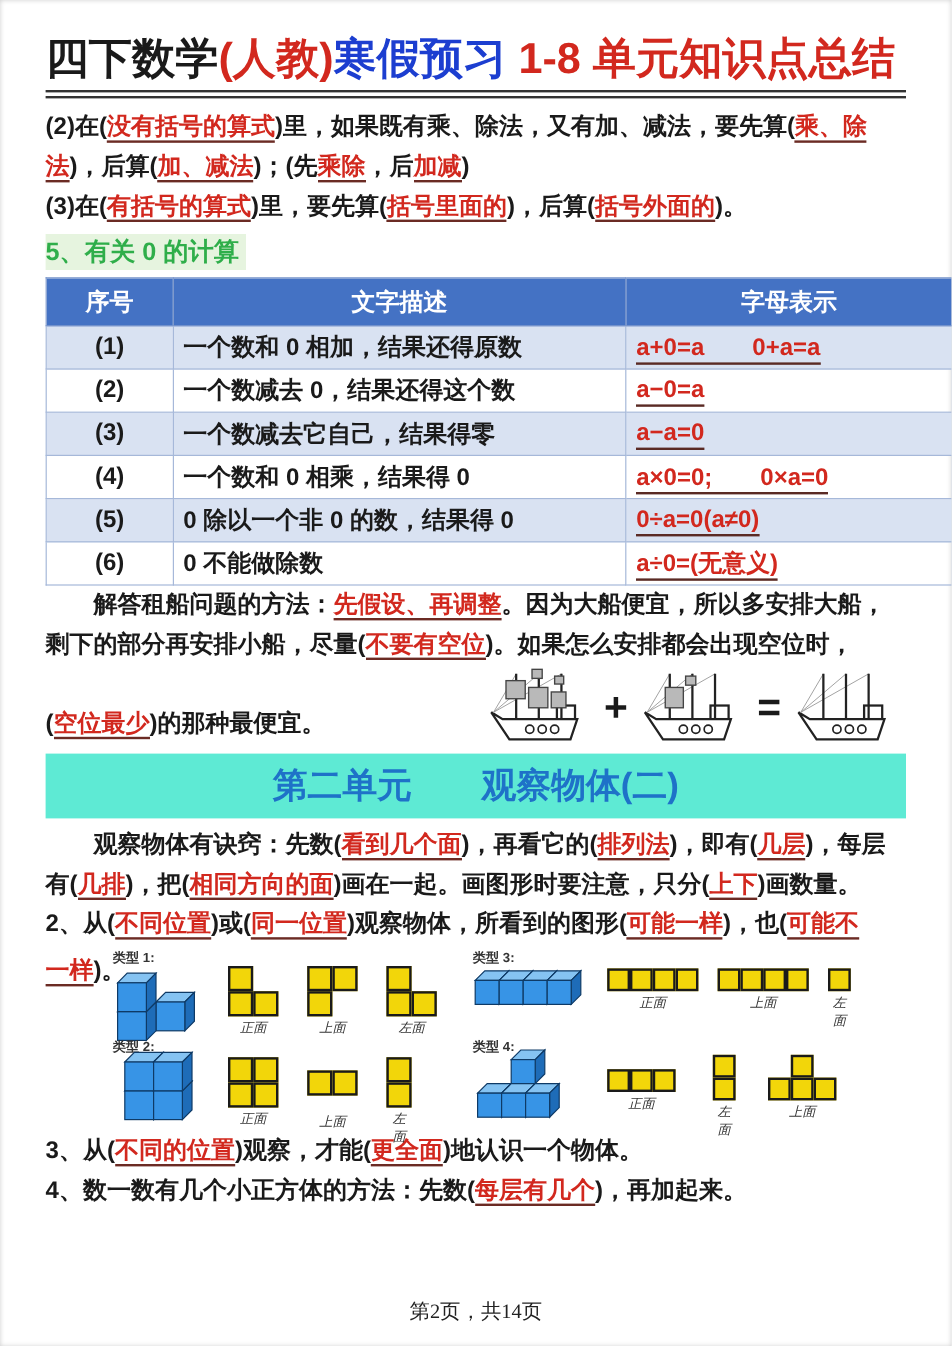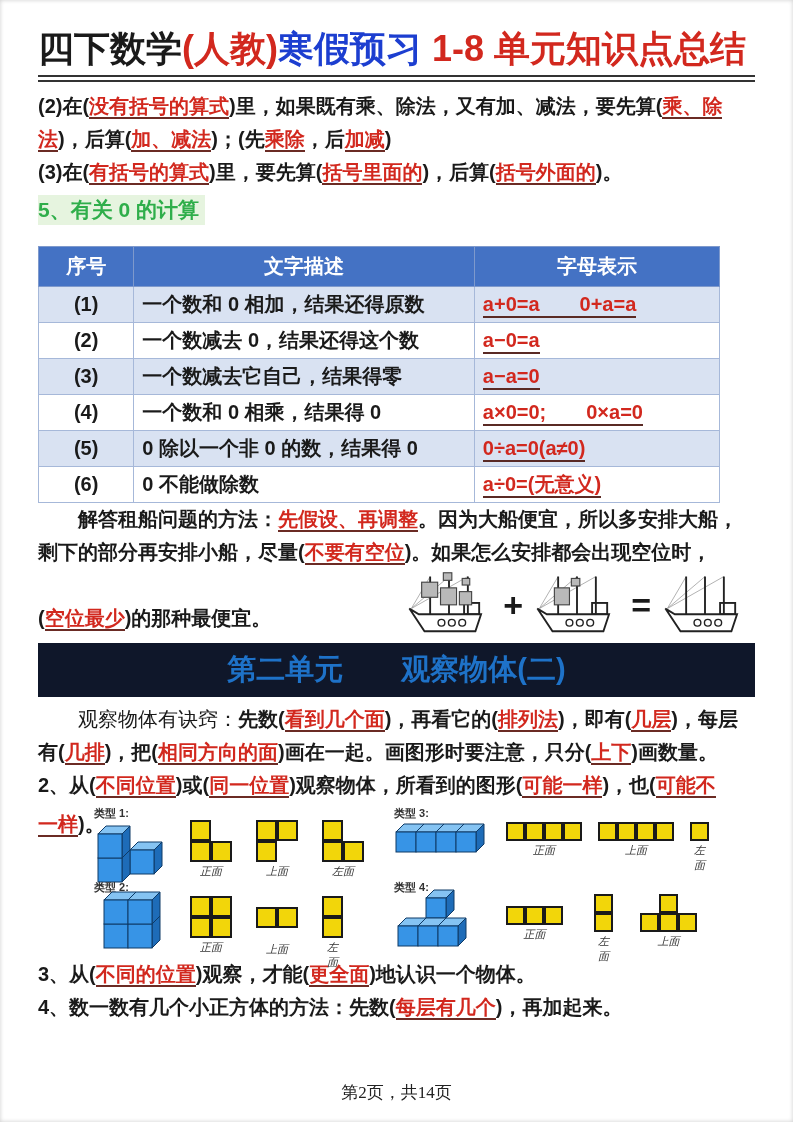--- a/index.html
+++ b/index.html
@@ -6,40 +6,40 @@
   .page{position:relative;width:793px;height:1122px;background:#ffffff;box-shadow:inset 0 0 4px #ccc;
         font-family:"Liberation Sans",sans-serif;color:#1a1a1a;overflow:hidden;}
   .content{position:absolute;left:38px;top:26px;width:717px;}
   
   .title{font-size:36px;font-weight:bold;letter-spacing:0px;white-space:nowrap;line-height:1.25;}
   .double-rule{height:3px;border-top:2px solid #333;border-bottom:2px solid #333;margin-top:4px;}
   
   .para{font-size:20px;line-height:33px;font-weight:600;margin:0;}
   .c-red{color:#d2281e;}
   .c-blue{color:#1c3ed0;}
-  .bold{font-weight:normal;margin-top:20px;}
+  .bold{font-weight:bold;margin-top:20px;}
   .u{border-bottom:2px solid #6b2b24;padding-bottom:0px;}
   
   .green-head{display:inline-block;font-size:21px;font-weight:bold;color:#2fae4a;background:#e6f4df;
               padding:1px 6px 1px 0;margin:6px 0 4px 0;}
   
-  table.zero{width:682px;border-collapse:collapse;margin-top:17px;}
+  table.zero{width:756px;border-collapse:collapse;margin-top:2px;}
   table.zero th{background:#4472c4;color:#fff;font-size:20px;font-weight:bold;padding:6px 4px;border:1px solid #7e99cc;}
   table.zero td{font-size:20px;font-weight:600;padding:4px 8px;border:1px solid #a6b8d9;height:27px;}
   table.zero tr.alt td{background:#d9e2f2;}
   td.no{text-align:center;width:14%;}
   td.desc{width:50%;}
   td.formula{width:36%;}
   .formula-text{color:#d2281e;font-weight:bold;border-bottom:2px solid #5a2a24;padding-bottom:1px;}
   
   .boat-row{display:flex;align-items:flex-end;justify-content:space-between;}
   .ships{display:flex;align-items:flex-end;gap:6px;margin-right:2px;}
   .op{font-size:34px;font-weight:bold;line-height:60px;}
   
-  .banner{width:717px;background:#0f172a;text-align:center;font-size:29px;font-weight:bold;color:#1e72c8;
+  .banner{width:717px;background:#5eead4;text-align:center;font-size:29px;font-weight:bold;color:#1e72c8;
           padding:7px 0;margin:8px 0 6px 0;}
   
   .diagram{position:relative;width:717px;height:152px;margin:2px 0 2px 0;}
   .diagram .lead{position:absolute;left:0;top:4px;}
   .tlabel{position:absolute;font-size:11px;font-weight:bold;color:#333;}
   .cell{position:absolute;background:#f2d60a;border:2px solid #1a1a1a;box-sizing:border-box;}
   .vcaption{position:absolute;font-size:11px;color:#333;text-align:center;font-style:italic;}
   .solid-svg{position:absolute;}
   
   .footer{position:absolute;left:0;width:793px;bottom:18px;text-align:center;

